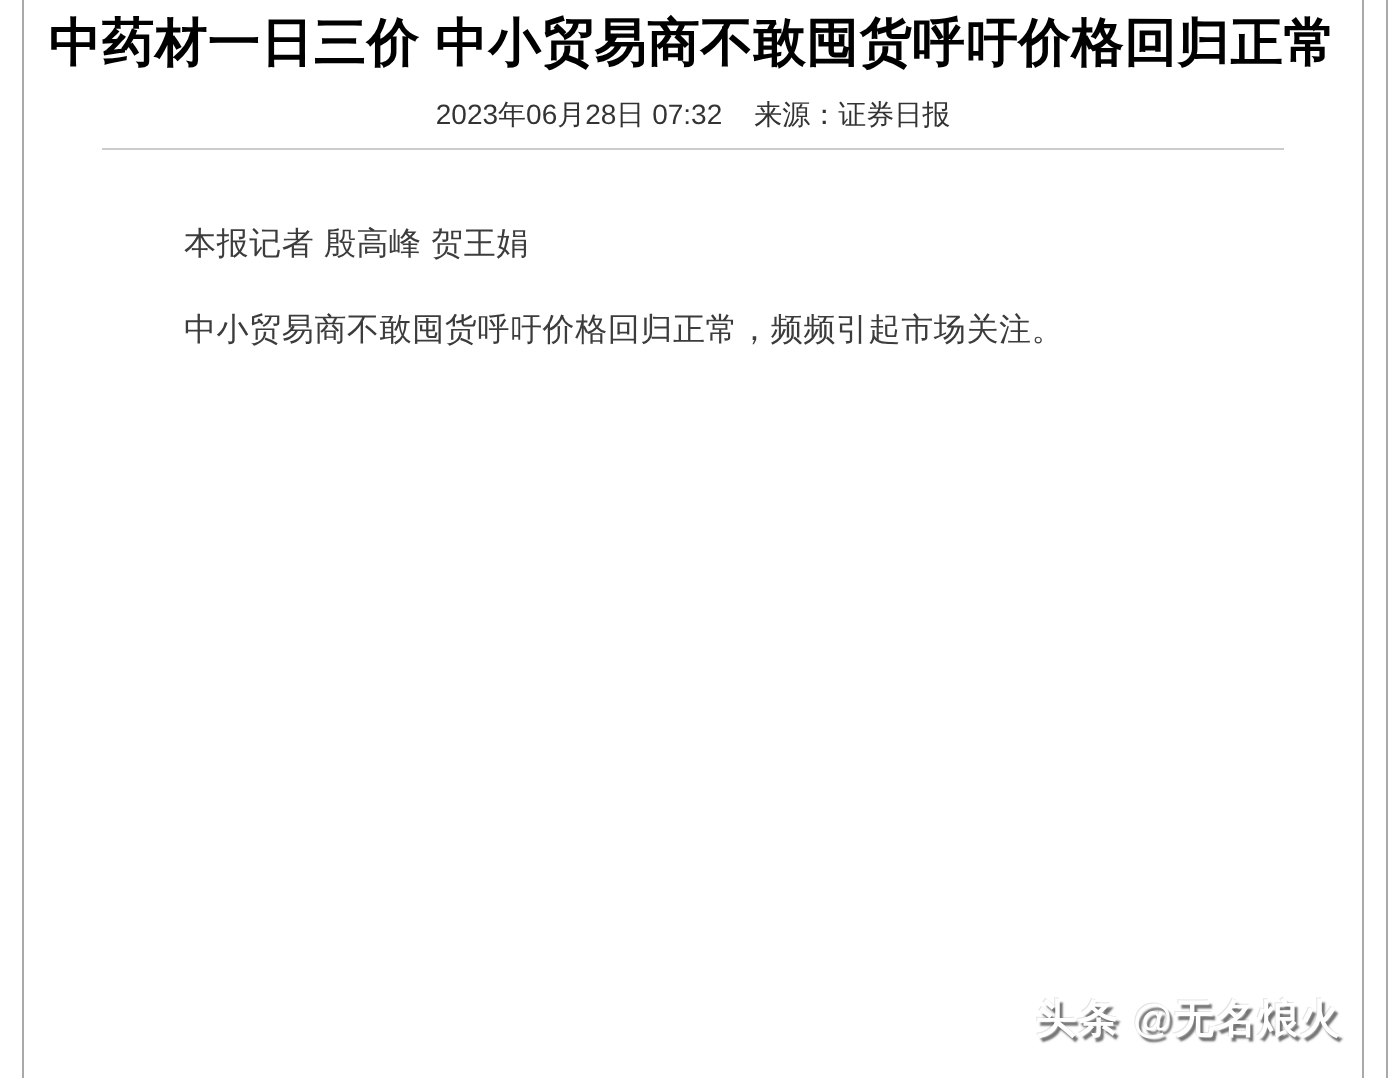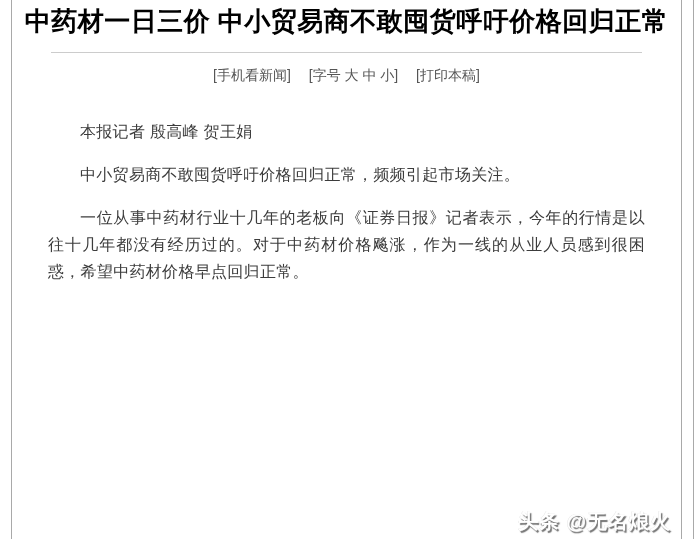--- a/index.html
+++ b/index.html
@@ -72,58 +72,55 @@
 
   .content {
     margin: 34px 36px 0 36px;
     font-size: 16px;
     color: #3c3c3c;
     line-height: 27px;
     letter-spacing: 0.3px;
     text-align: justify;
   }
   .content p {
-    margin: 0 0 16px 0;
+    margin: 0 0 16px 12px;
     text-indent: 2em;
   }
 
   .watermark {
     position: absolute;
     right: 10px;
-    bottom: 4px;
+    bottom: 16px;
     font-size: 20px;
     font-weight: 700;
     letter-spacing: 1px;
     color: #ffffff;
     text-shadow:
       1.5px 2px 1px rgba(90,90,90,0.85),
       -0.5px -0.5px 0 rgba(225,225,225,0.9);
     white-space: nowrap;
   }
 </style>
 </head>
 <body>
 
 <div class="stage">
   <div class="article-box">
 
     <h1 class="title">中药材一日三价 中小贸易商不敢囤货呼吁价格回归正常</h1>
 
+    <div class="meta">
+      <span>2023年06月28日 07:32</span><span class="src-label">来源：</span><a class="src-name">证券日报</a>
+    </div>
 
     <hr class="divider">
 
-    <div class="toolbar">
-      <a>[手机看新闻]</a>
-      <a>[字号 大 中 小]</a>
-      <a>[打印本稿]</a>
-    </div>
 
     <div class="content">
       <p>本报记者 殷高峰 贺王娟</p>
       <p>中小贸易商不敢囤货呼吁价格回归正常，频频引起市场关注。</p>
-      <p>一位从事中药材行业十几年的老板向《证券日报》记者表示，今年的行情是以往十几年都没有经历过的。对于中药材价格飚涨，作为一线的从业人员感到很困惑，希望中药材价格早点回归正常。</p>
     </div>
 
     <div class="watermark">头条 @无名烺火</div>
   </div>
 
   <div class="outer-edge"></div>
 </div>
 
 </body></html>

